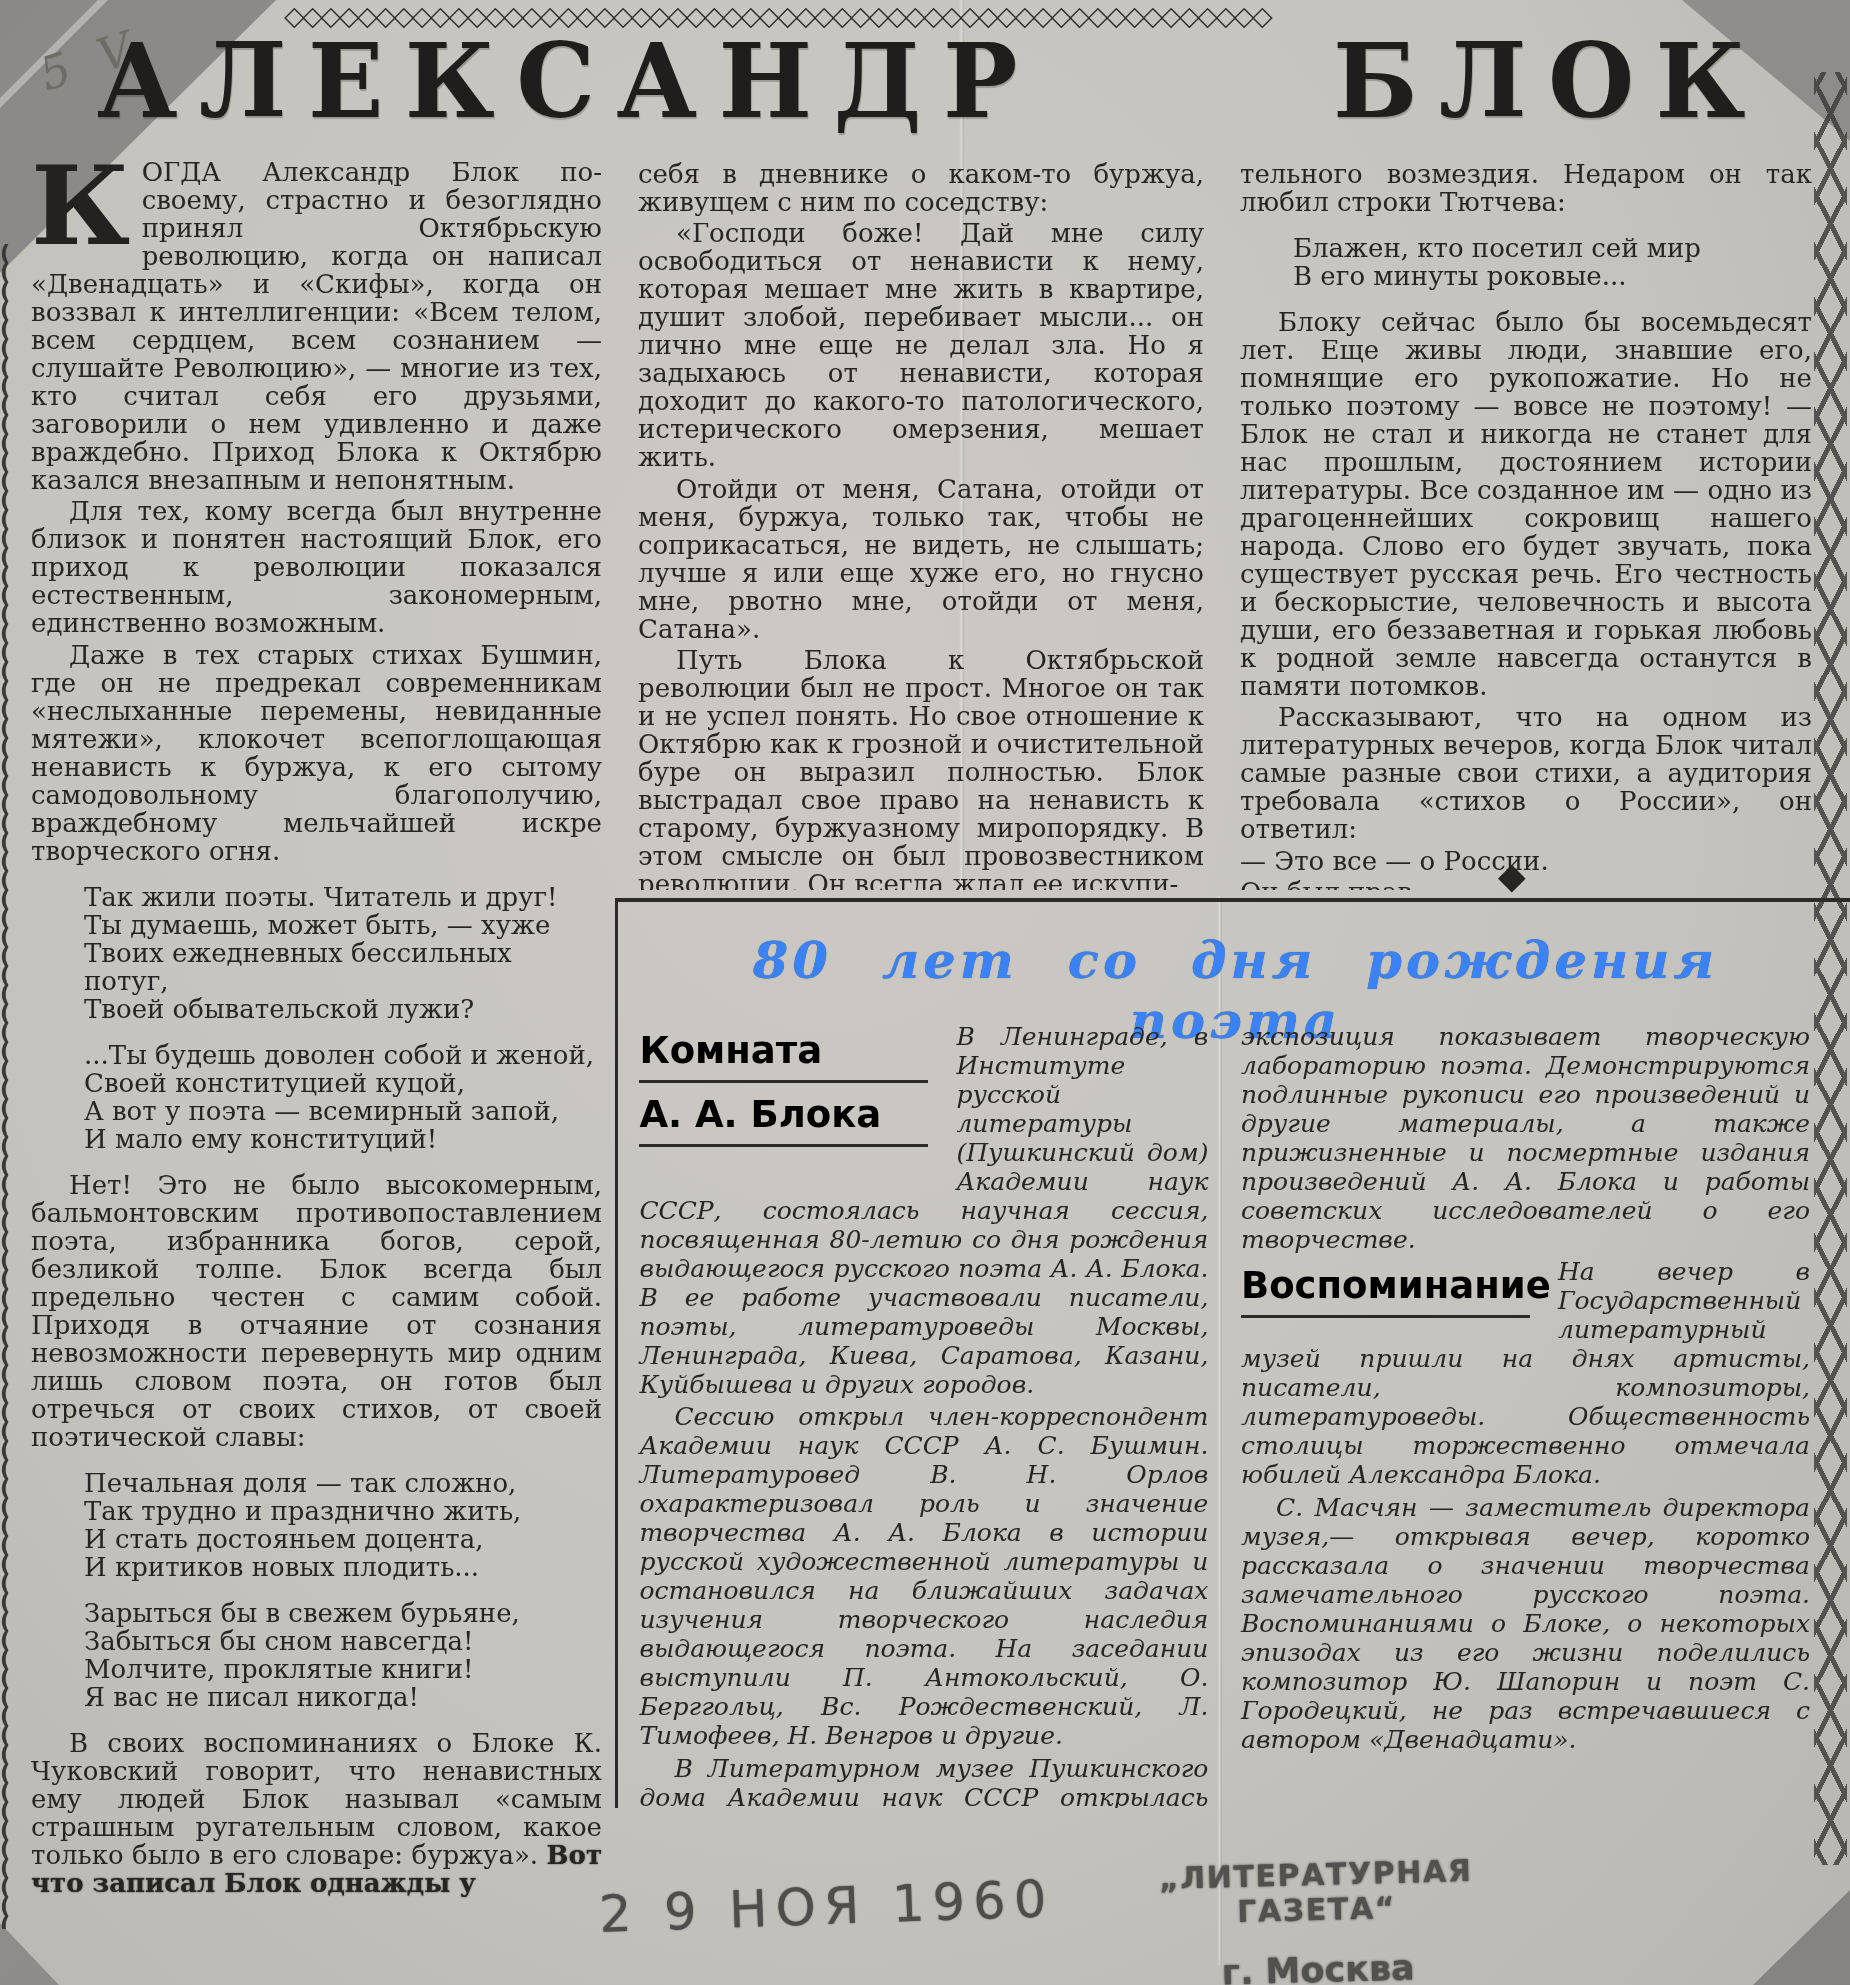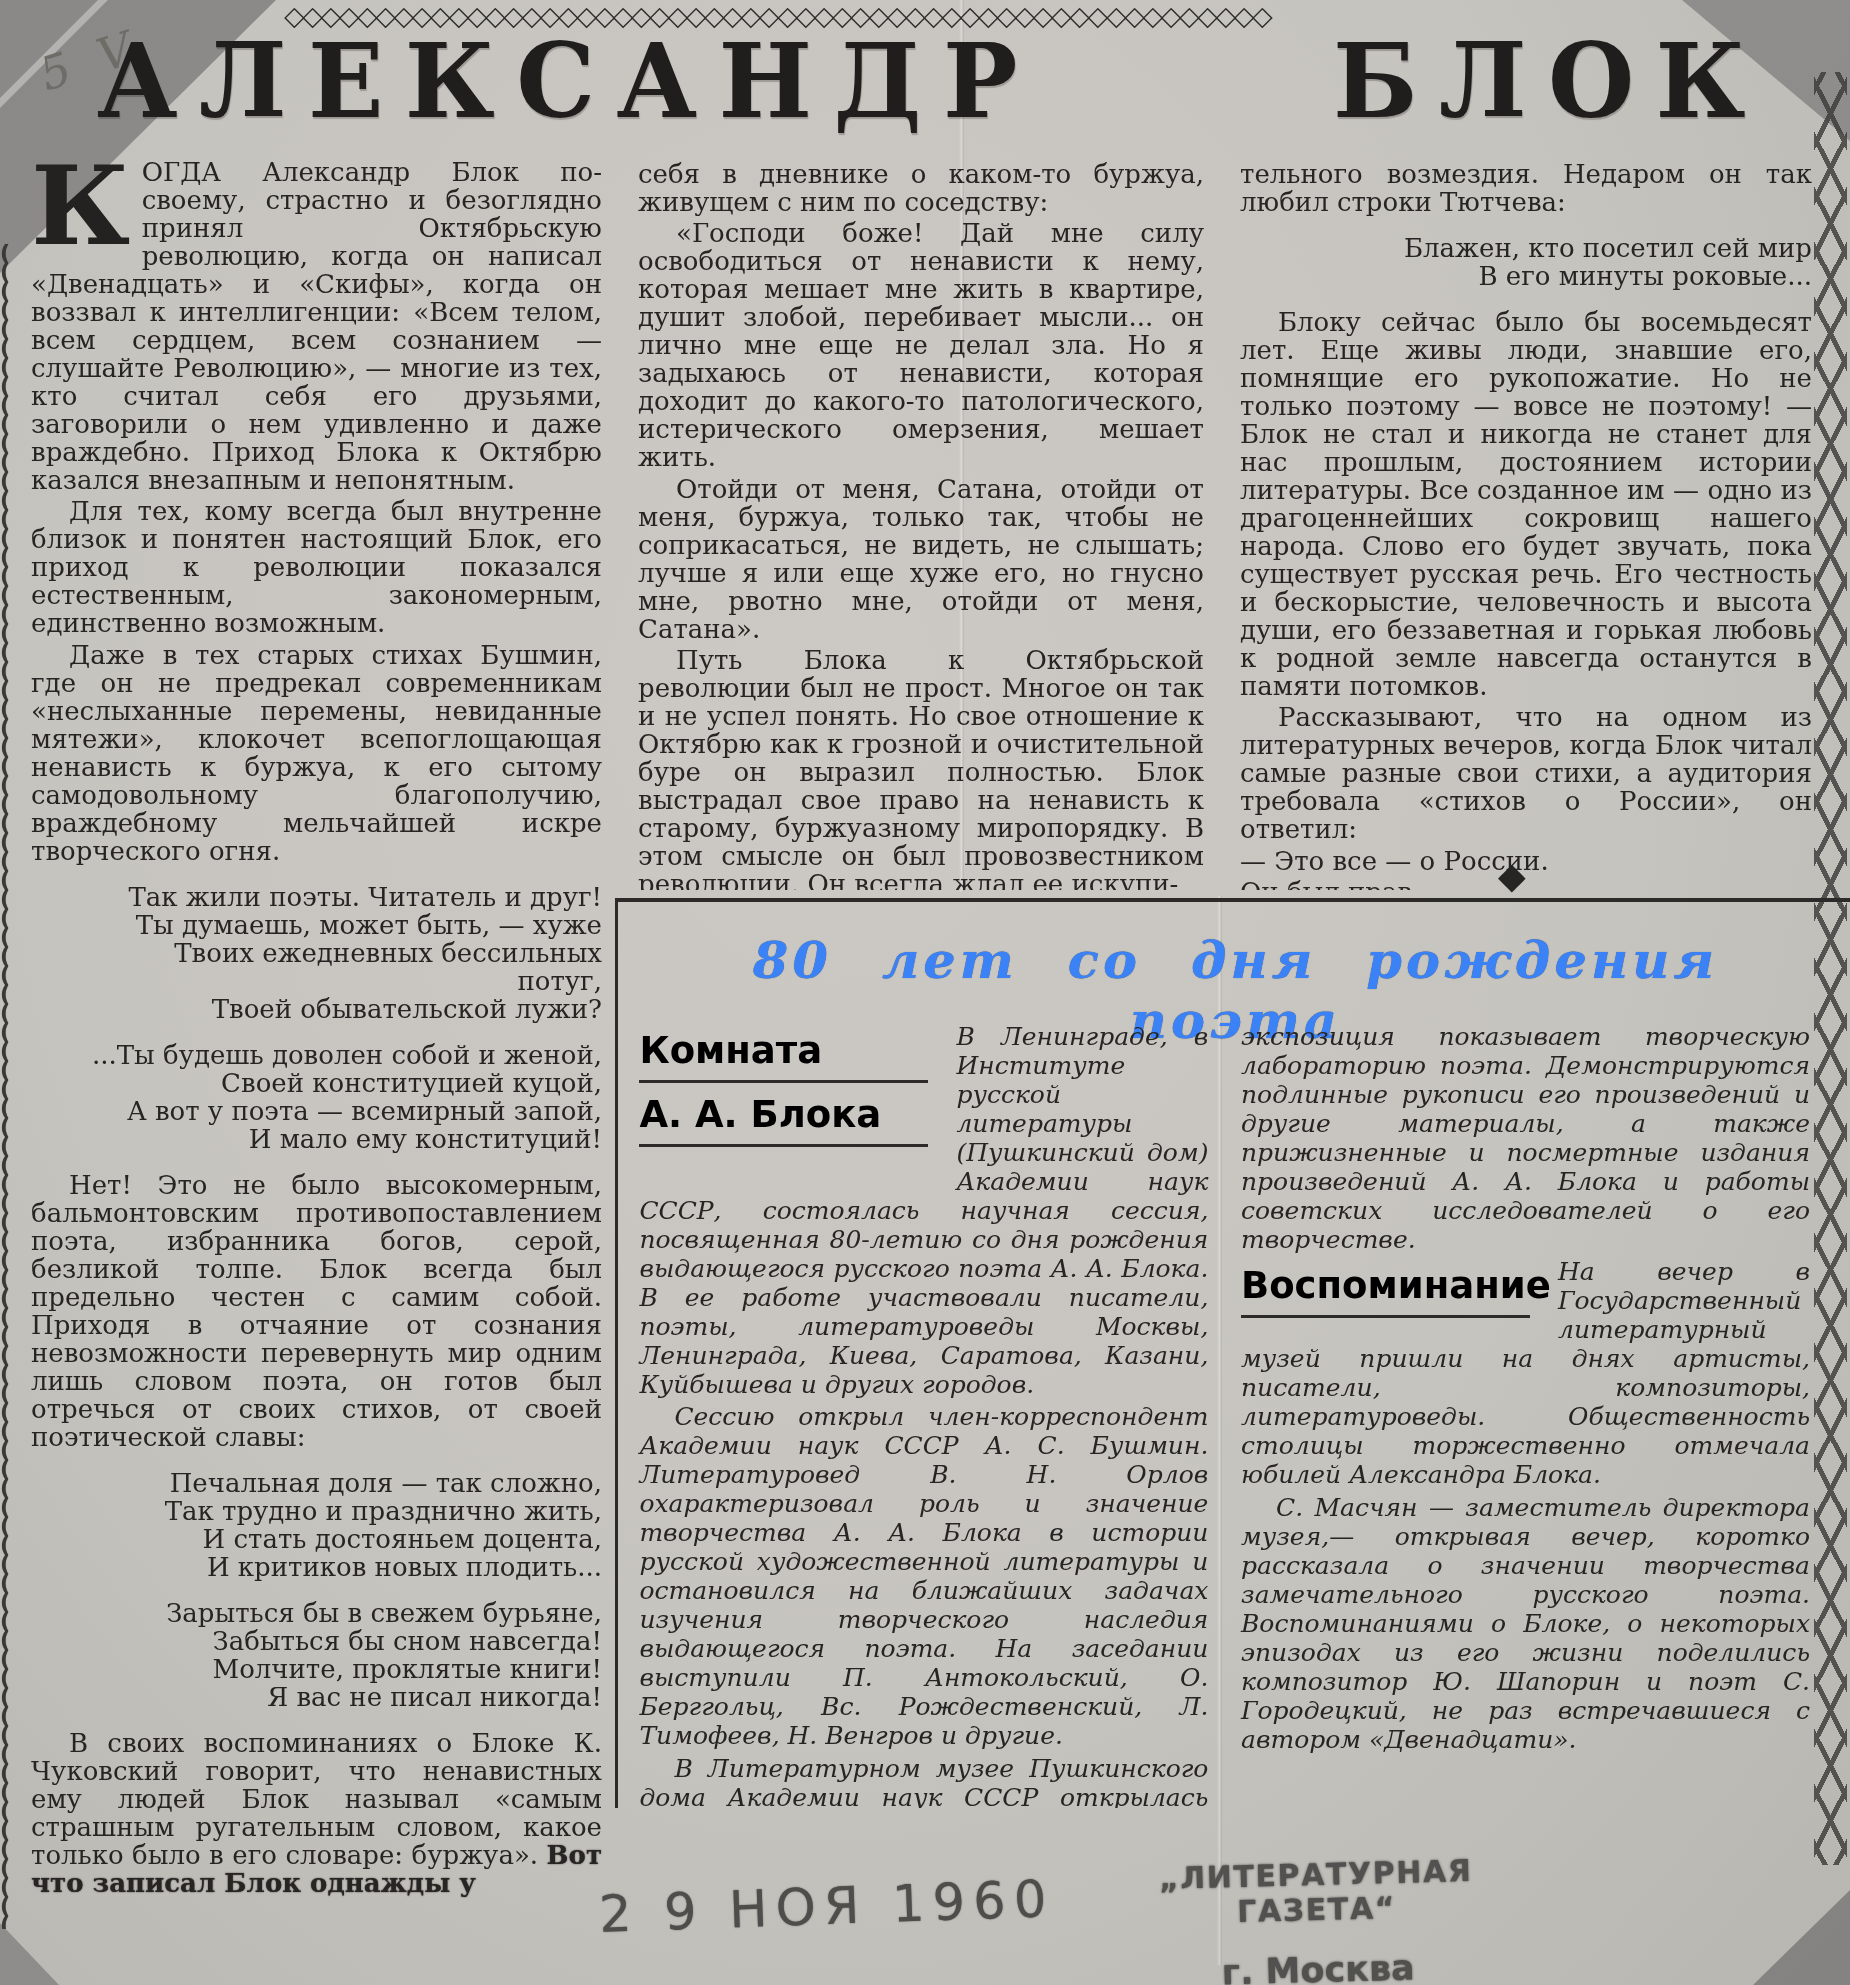--- a/index.html
+++ b/index.html
@@ -49,21 +49,21 @@
   .col{position:absolute;text-align:justify;font-size:26px;line-height:28px;}
   .col p{margin:0 0 3.3px 0;text-indent:38px;}
   .col p.noind{text-indent:0;}
   .col1{left:31px;top:158px;width:571px;}
   .col2{left:638px;top:160px;width:566px;height:730px;overflow:hidden;}
   .col3{left:1240px;top:160px;width:572px;height:730px;overflow:hidden;}
   .dropcap{
     float:left;font-size:109px;line-height:86px;font-weight:700;
     margin:5px 11.5px 0 0;color:#242220;
   }
-  .verse{margin:18px 0 18px 53px;text-align:right;}
+  .verse{margin:18px 0 18px 53px;text-align:left;}
   .verse div{text-indent:0;}
   .smudge{font-weight:700;text-shadow:0 0 1.6px rgba(20,18,16,.8);}
   .dialogue{text-indent:30px;}
   
   .jubilee{
     position:absolute;left:615px;top:898px;width:1235px;height:906px;
     border-top:4.1px solid #2c2b29;border-left:3.3px solid #2c2b29;overflow:hidden;
   }
   .jubilee-title{
     margin:28px 8.2px 21.4px 8.2px;text-align:center;

